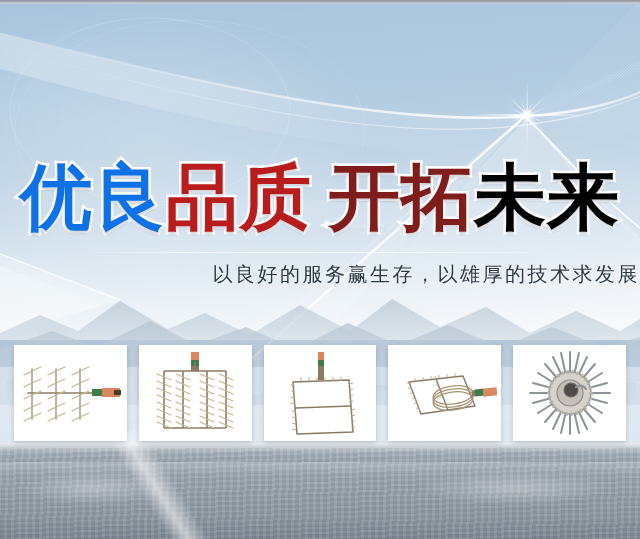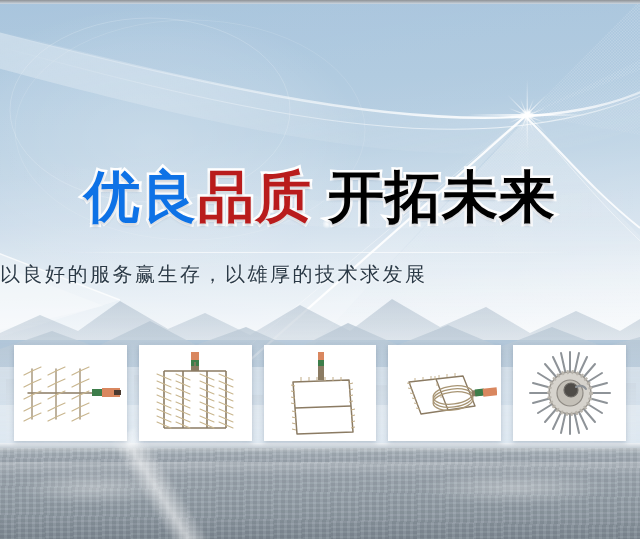--- a/index.html
+++ b/index.html
@@ -131,38 +131,38 @@
 
   
   .headline{
     position:absolute; left:0; top:166px; width:640px;
     text-align:center;
     z-index:12;
     white-space:nowrap;
   }
   .headline .seg{
     font-family:"DejaVu Sans","Liberation Sans",sans-serif;
-    font-size:56px;
+    font-size:72px;
     font-weight:bold;
     letter-spacing:1px;
     line-height:62px;
     display:inline-block;
     vertical-align:top;
     -webkit-text-stroke:5px #ffffff;
     paint-order:stroke fill;
     text-shadow:
       0 0 2px #ffffff,
       0 2px 3px rgba(40,60,90,.30);
   }
   .headline .gap{ display:inline-block; width:16px; }
 
   
   .subtitle{
     position:absolute; left:0; top:259px; width:640px;
-    text-align:left; z-index:12;
+    text-align:right; z-index:12;
     font-family:"DejaVu Sans","Liberation Sans",sans-serif;
     font-size:20px;
     line-height:30px;
     letter-spacing:2.5px;
     color:#2b3a47;
     text-shadow:0 1px 2px rgba(255,255,255,.85);
     white-space:nowrap;
   }
 
   
@@ -347,21 +347,21 @@
   <div class="ground"></div>
   <div class="ground-seam"></div>
   <div class="ground-band"></div>
   <div class="ground-streak"></div>
   <div class="ground-blob" style="left:20px;  width:150px;"></div>
   <div class="ground-blob" style="left:420px; width:190px;"></div>
 
   <div class="sub-rule"></div>
 
   <div class="headline">
-    <span class="seg" style="color:#0e72e6">优良</span><span class="seg" style="color:#b91c1c">品质</span><span class="gap"></span><span class="seg" style="color:#000000">开拓</span><span class="seg" style="color:#000000">未来</span>
+    <span class="seg" style="color:#0e72e6">优良</span><span class="seg" style="color:#b91c1c">品质</span><span class="gap"></span><span class="seg" style="color:#7f1d1d">开拓</span><span class="seg" style="color:#000000">未来</span>
   </div>
 
   <div class="subtitle">以良好的服务赢生存，以雄厚的技术求发展</div>
 
   <div class="cards">
 
     <div class="card">
       <svg width="104" height="80" viewBox="0 0 104 80">
         <g stroke="#8b7b63" stroke-width="1.5" fill="none" stroke-linecap="round">
           <line x1="10" y1="40" x2="76" y2="40"></line>

